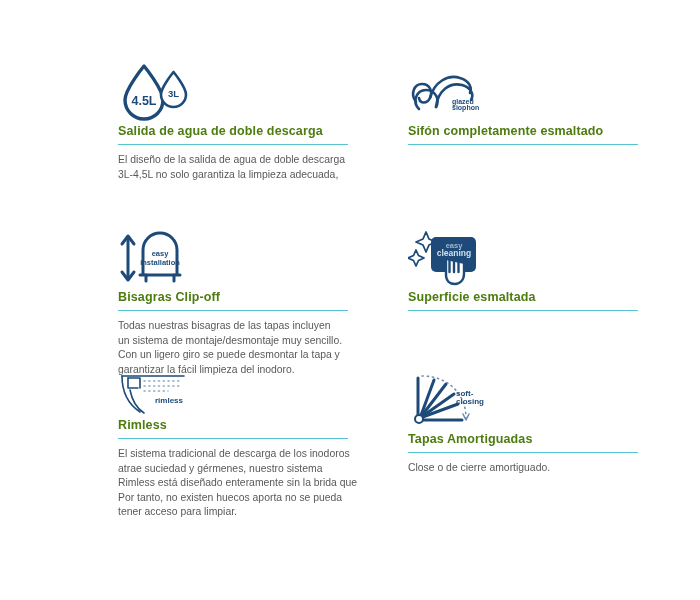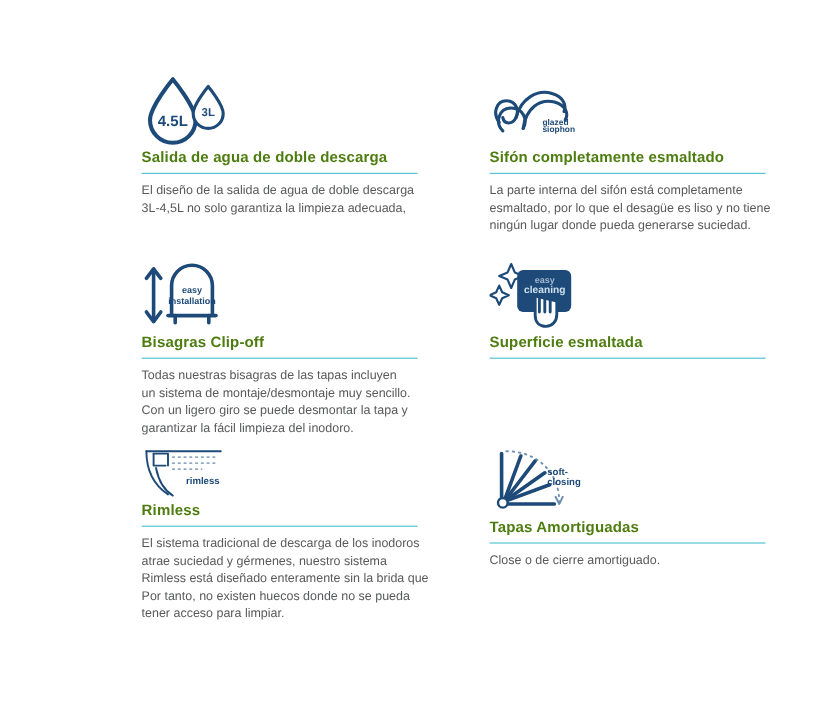--- a/index.html
+++ b/index.html
@@ -28,21 +28,21 @@
     height: 436px;
     padding-left: 32px;
   }
   .feature {
     position: absolute;
     width: 250px;
   }
   .feature.col-left  { left: 118px; }
   .feature.col-right { left: 368px; margin-left: 40px; }
   .feature.row-1 { top: 62px; }
-  .feature.row-2 { top: 216px; }
+  .feature.row-2 { top: 228px; }
   .feature.row-3 { top: 370px; }
 
   .icon-box {
     height: 62px;
     display: block;
     position: relative;
   }
   .icon-box svg { display: block; }
 
   .feat-title {
@@ -107,25 +107,20 @@
             <path d="M11 47 C4 40 8 28 18 28 C28 28 32 38 28 45"></path>
             <path d="M22 36 C26 20 40 12 52 16 C62 19 64 26 62 31"></path>
             <path d="M28 45 C30 28 42 20 54 23 C64 26 66 33 63 38"></path>
           </g>
           <text class="icon-label" x="44" y="42" font-size="7">glazed</text>
           <text class="icon-label" x="44" y="48" font-size="7">siophon</text>
         </svg>
       </div>
       <div class="feat-title">Sifón completamente esmaltado</div>
       <div class="rule"></div>
-      <div class="feat-body">
-        <span class="ln">La parte interna del sifón está completamente</span>
-        <span class="ln">esmaltado, por lo que el desagüe es liso y no tiene</span>
-        <span class="ln">ningún lugar donde pueda generarse suciedad.</span>
-      </div>
     </div>
 
     <div class="feature col-left row-2">
       <div class="icon-box">
         <svg width="84" height="62" viewBox="0 0 84 62" xmlns="http://www.w3.org/2000/svg">
           <g fill="none" stroke="#1d4a78" stroke-width="3" stroke-linecap="round" stroke-linejoin="round">
             <path d="M10 10 L10 50"></path>
             <path d="M4 16 L10 8 L16 16"></path>
             <path d="M4 44 L10 52 L16 44"></path>
             <path d="M25 46 L25 22 A17 17 0 0 1 59 22 L59 46"></path>
@@ -186,21 +181,21 @@
           </g>
           <text class="icon-label" x="37" y="33" font-size="8">rimless</text>
         </svg>
       </div>
       <div class="feat-title">Rimless</div>
       <div class="rule"></div>
       <div class="feat-body">
         <span class="ln">El sistema tradicional de descarga de los inodoros</span>
         <span class="ln">atrae suciedad y gérmenes, nuestro sistema</span>
         <span class="ln">Rimless está diseñado enteramente sin la brida que</span>
-        <span class="ln">Por tanto, no existen huecos donde no se pueda</span>
+        <span class="ln">Por tanto, no existen huecos aporta no se pueda</span>
         <span class="ln">tener acceso para limpiar.</span>
       </div>
     </div>
 
     <div class="feature col-right row-3">
       <div class="icon-box">
         <svg width="86" height="62" viewBox="0 0 86 62" xmlns="http://www.w3.org/2000/svg">
           <g fill="none" stroke="#1d4a78" stroke-width="3" stroke-linecap="round">
             <path d="M10 8 L10 50"></path>
             <path d="M10 50 L54 50"></path>

